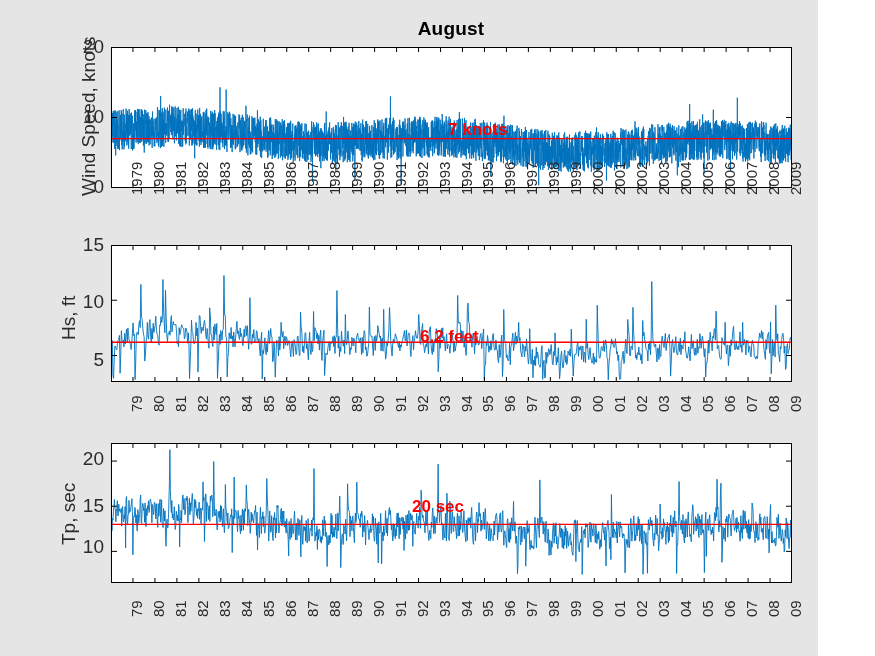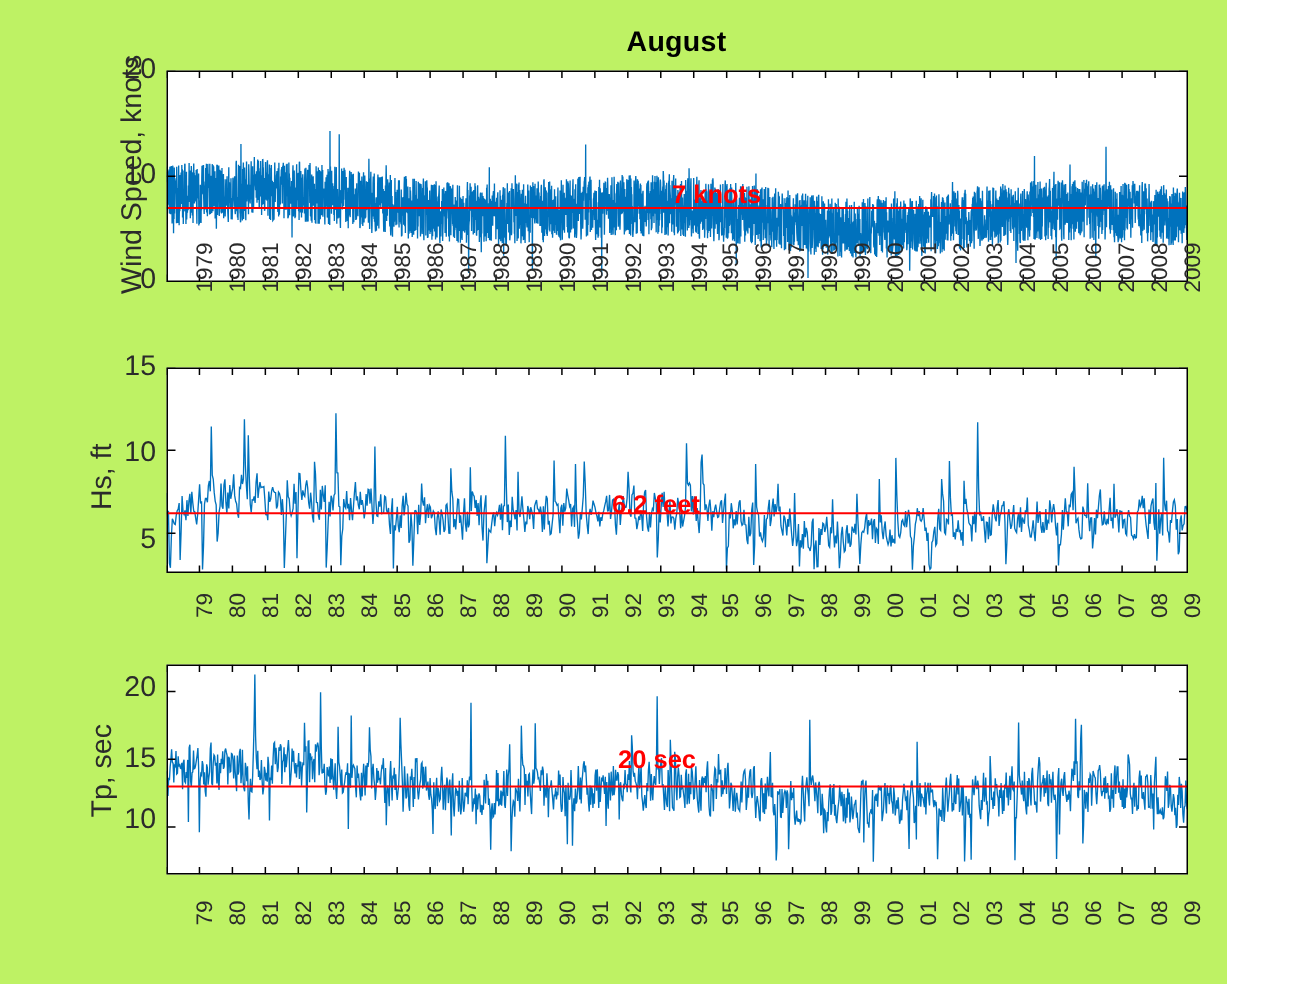--- a/index.html
+++ b/index.html
@@ -1,18 +1,18 @@
 <!DOCTYPE html>
 <html><head>
 <meta charset="utf-8">
 <style>
   html,body{margin:0;padding:0;background:#ffffff;}
   body{width:875px;height:656px;overflow:hidden;
        font-family:"Liberation Sans","DejaVu Sans",sans-serif;color:#1a1a1a;}
-  #fig{position:relative;width:818px;height:656px;background:#bef264;}
+  #fig{position:relative;width:818px;height:656px;background:#e5e5e5;}
 
   .panel{position:absolute;box-sizing:border-box;background:#ffffff;}
   .panel .frame{position:absolute;inset:0;border:1.4px solid #000;box-sizing:border-box;pointer-events:none;}
   .plotcanvas{position:absolute;inset:0;overflow:hidden;}
   .plotcanvas svg{display:block;width:100%;height:100%;}
 
   
   .fig-title{position:absolute;text-align:center;font-weight:bold;font-size:19px;
              letter-spacing:.2px;color:#000;}
 
@@ -238,21 +238,21 @@
             <line x1="0" x2="6" y1="55.24193548387096" y2="55.24193548387096" stroke="#000" stroke-width="1" vector-effect="non-scaling-stroke"></line>
             <line x1="681" x2="675" y1="55.24193548387096" y2="55.24193548387096" stroke="#000" stroke-width="1" vector-effect="non-scaling-stroke"></line>
             <line x1="0" x2="6" y1="0" y2="0" stroke="#000" stroke-width="1" vector-effect="non-scaling-stroke"></line>
             <line x1="681" x2="675" y1="0" y2="0" stroke="#000" stroke-width="1" vector-effect="non-scaling-stroke"></line>
           </g>
           <line x1="0" x2="681" y1="97.2258064516129" y2="97.2258064516129" stroke="#FF0000" stroke-width="1.3" vector-effect="non-scaling-stroke"></line>
         </svg>
     </div>
     <div class="frame"></div>
   </div>
-  <div class="annot" style="left:408px;top:327px;">6.2 feet</div>
+  <div class="annot" style="left:420px;top:327px;">6.2 feet</div>
 
   <div class="ylab" style="left:58px;top:545px;">Tp, sec</div>
   <div class="ytick" style="left:55px;top:448px;width:49px;">20</div>
   <div class="ytick" style="left:55px;top:495px;width:49px;">15</div>
   <div class="ytick" style="left:55px;top:536px;width:49px;">10</div>
 
   <div class="xtickwrap" id="xt-tp-top">
       <div class="xtick" style="font-size: 15px; left: 127.984px; top: 412px;">79</div>
       <div class="xtick" style="font-size: 15px; left: 149.952px; top: 412px;">80</div>
       <div class="xtick" style="font-size: 15px; left: 171.919px; top: 412px;">81</div>

